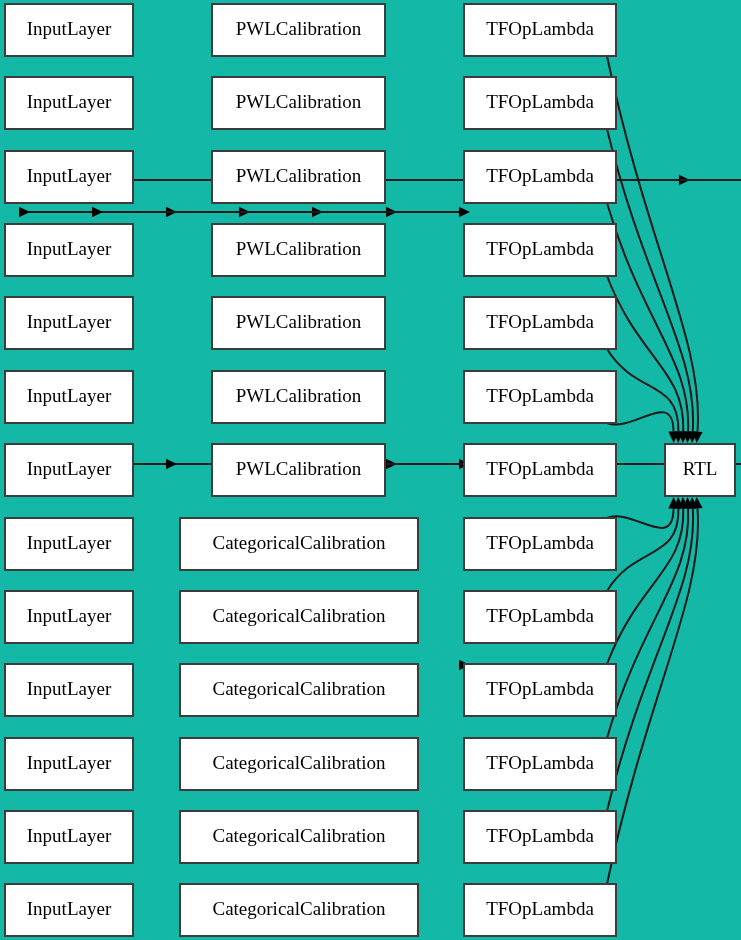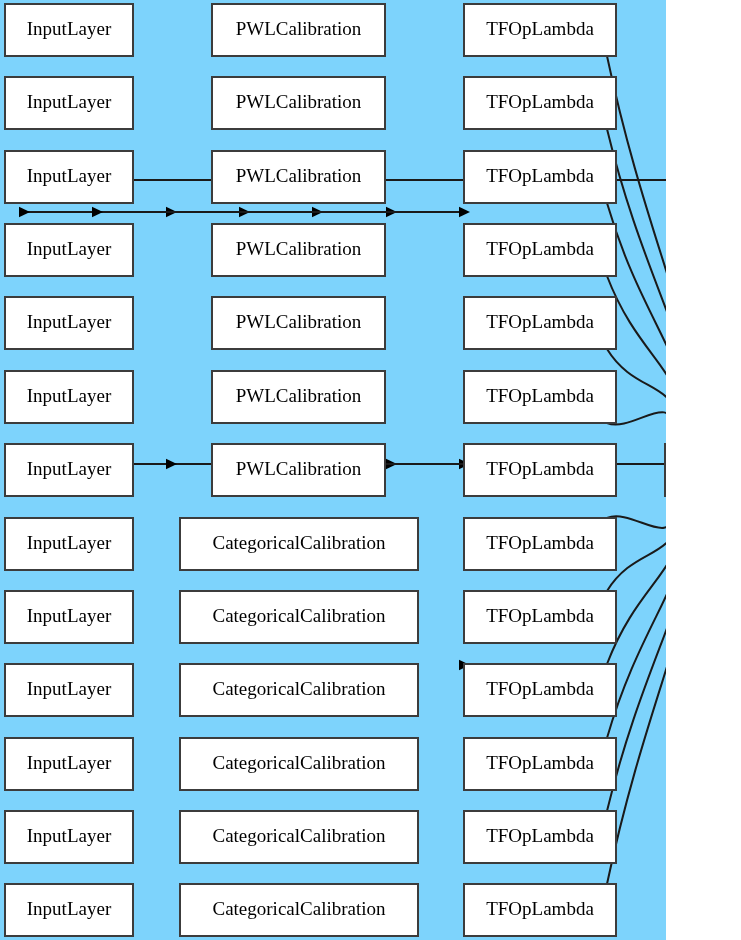--- a/index.html
+++ b/index.html
@@ -2,23 +2,23 @@
 <html><head>
 <meta charset="utf-8">
 <style>
   html, body {
     margin: 0;
     padding: 0;
     background: #ffffff;
   }
   #graph-root {
     position: relative;
-    width: 666px;
+    width: 741px;
     height: 940px;
-    background: #7dd3fc;
+    background: #14b8a6;
     font-family: "Liberation Serif", "DejaVu Serif", serif;
     overflow: hidden;
   }
   #graph-svg {
     display: block;
     width: 741px;
     height: 940px;
   }
   .node-box {
     fill: #ffffff;

